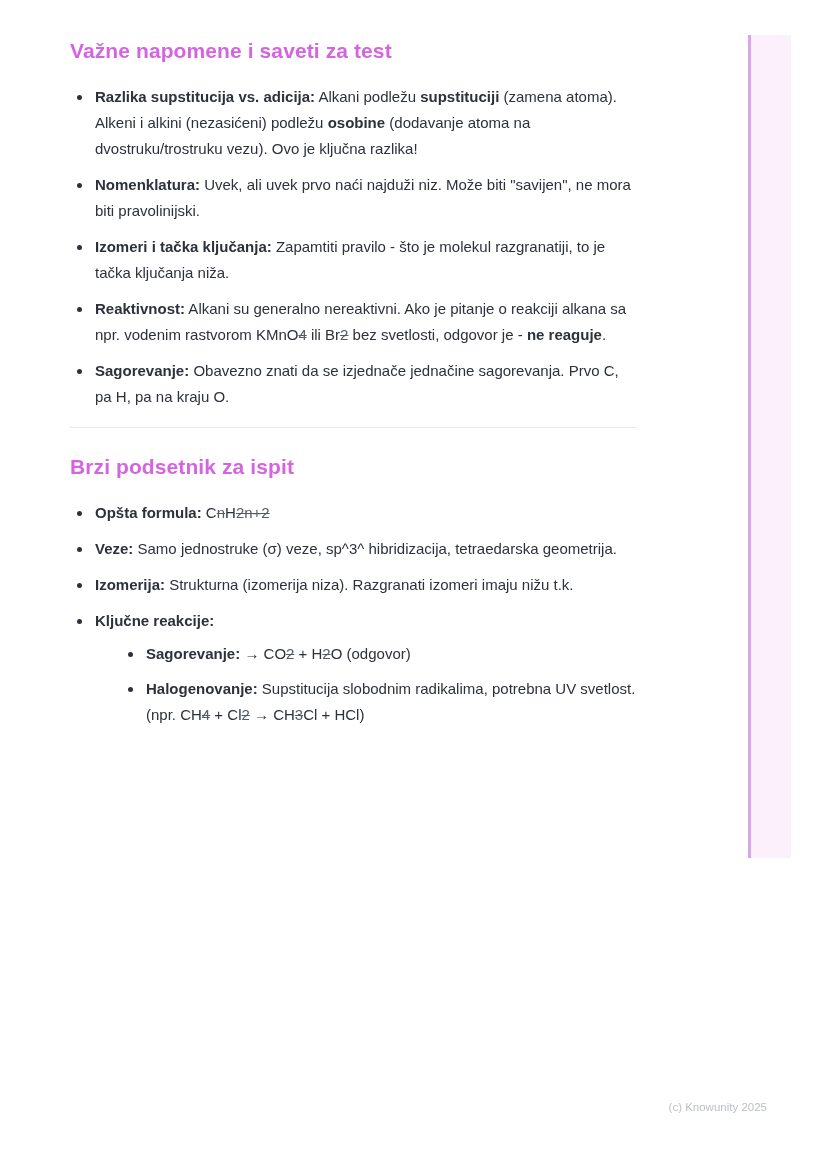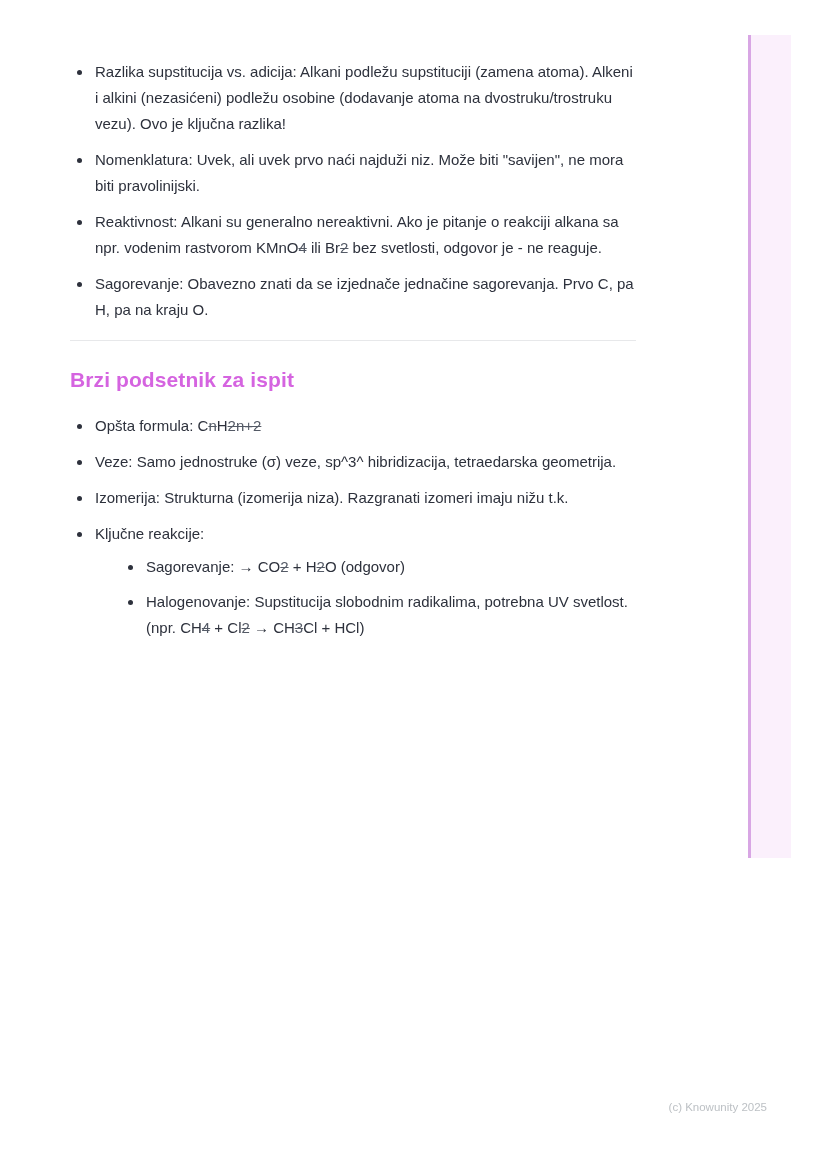--- a/index.html
+++ b/index.html
@@ -61,21 +61,21 @@
   ul.sub-list {
     list-style: none;
     margin: 7px 0 0 0;
     padding: 0;
   }
   ul.sub-list li {
     margin-left: 26px;
     margin-bottom: 9px;
   }
   ul.sub-list li:last-child { margin-bottom: 0; }
-  .seg-bold { font-weight: 400; }
+  .seg-bold { font-weight: 700; }
   .seg-strike {
     text-decoration: line-through;
     color: var(--strike-text);
   }
   .divider {
     height: 1px;
     background: var(--divider);
     margin: 17px 0 26px 0;
     border: none;
   }
@@ -95,23 +95,25 @@
     font-size: 11.5px;
     line-height: 14px;
     color: var(--footer-text);
   }
 </style>
 </head>
 <body>
 
 <div class="content">
   <section>
+    <h1 class="section-heading">Važne napomene i saveti za test</h1>
     <ul class="bullet-list">
         <li><span class="seg-bold">Razlika supstitucija vs. adicija:</span><span class="seg-normal"> Alkani podležu </span><span class="seg-bold">supstituciji</span><span class="seg-normal"> (zamena atoma). Alkeni i alkini (nezasićeni) podležu </span><span class="seg-bold">osobine</span><span class="seg-normal"> (dodavanje atoma na dvostruku/trostruku vezu). Ovo je ključna razlika!</span></li>
         <li><span class="seg-bold">Nomenklatura:</span><span class="seg-normal"> Uvek, ali uvek prvo naći najduži niz. Može biti "savijen", ne mora biti pravolinijski.</span></li>
+        <li><span class="seg-bold">Izomeri i tačka ključanja:</span><span class="seg-normal"> Zapamtiti pravilo - što je molekul razgranatiji, to je tačka ključanja niža.</span></li>
         <li><span class="seg-bold">Reaktivnost:</span><span class="seg-normal"> Alkani su generalno nereaktivni. Ako je pitanje o reakciji alkana sa npr. vodenim rastvorom KMnO</span><span class="seg-strike">4</span><span class="seg-normal"> ili Br</span><span class="seg-strike">2</span><span class="seg-normal"> bez svetlosti, odgovor je - </span><span class="seg-bold">ne reaguje</span><span class="seg-normal">.</span></li>
         <li><span class="seg-bold">Sagorevanje:</span><span class="seg-normal"> Obavezno znati da se izjednače jednačine sagorevanja. Prvo C, pa H, pa na kraju O.</span></li>
       </ul>
   </section>
 
   <hr class="divider">
 
   <section>
     <h1 class="section-heading">Brzi podsetnik za ispit</h1>
     <ul class="bullet-list">

